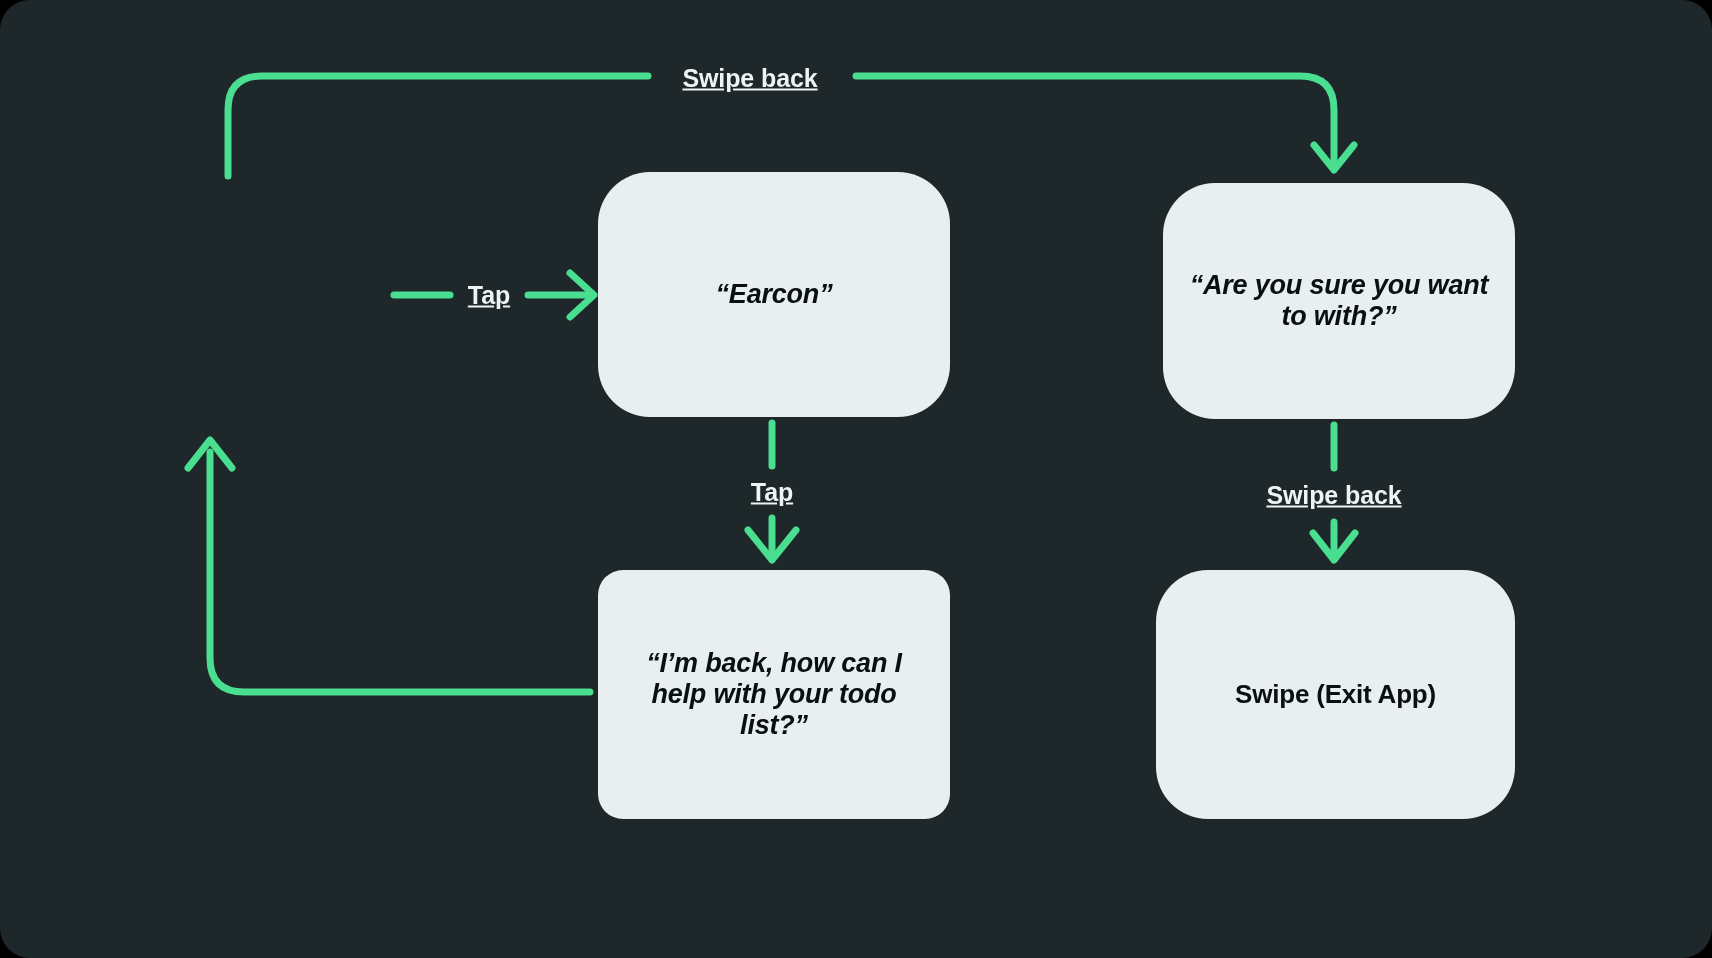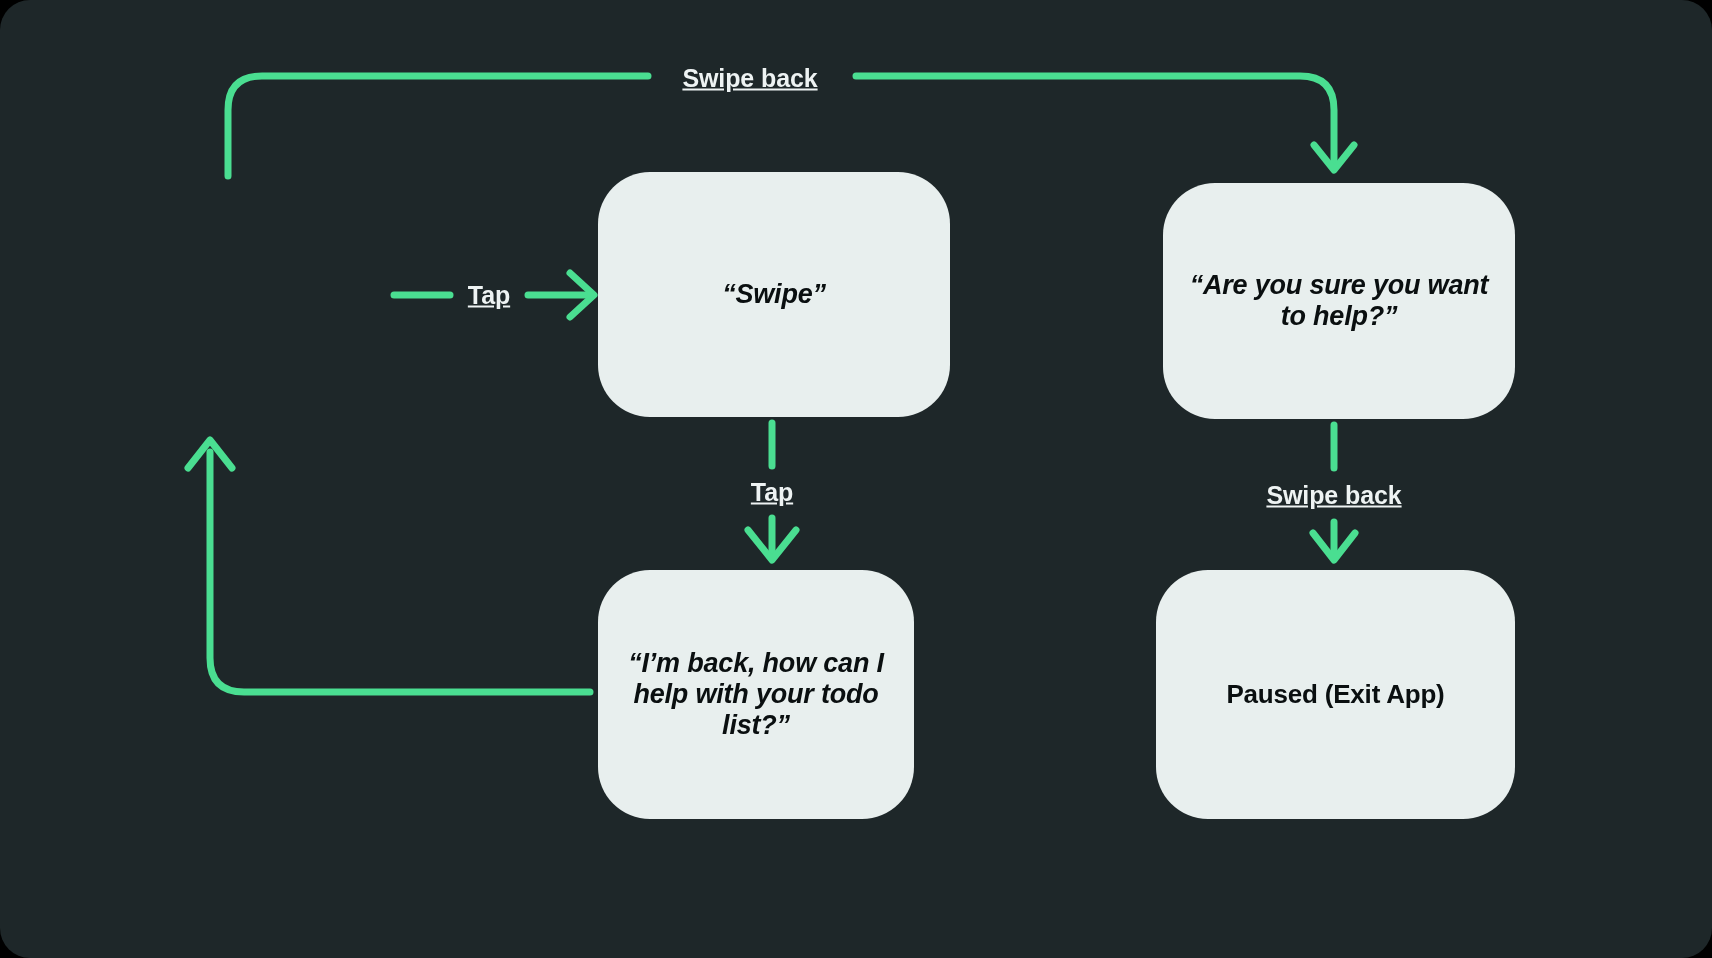--- a/index.html
+++ b/index.html
@@ -62,21 +62,21 @@
     letter-spacing: -0.1px;
     white-space: nowrap;
     transform: translate(-50%, -50%);
     text-align: center;
     text-decoration: underline;
   }
   
   #node-listening { left: 35px;   top: 183px; width: 355px; height: 236px; }
   #node-paused    { left: 598px;  top: 172px; width: 352px; height: 245px; }
   #node-confirm   { left: 1163px; top: 183px; width: 352px; height: 236px; }
-  #node-back      { left: 598px;  top: 570px; width: 316px; height: 249px; }
+  #node-back      { left: 598px;  top: 570px; width: 352px; height: 249px; border-radius: 25px; }
   #node-earcon    { left: 1156px; top: 570px; width: 359px; height: 249px; }
   
   #label-swipe-top    { left: 750px;  top: 78px;  }
   #label-tap-right    { left: 489px;  top: 295px; }
   #label-tap-down     { left: 772px;  top: 492px; }
   #label-swipe-bottom { left: 1334px; top: 495px; }
 </style>
 </head>
 <body>
 
@@ -99,33 +99,33 @@
     <path d="M 590 692 L 244 692 Q 210 692 210 658 L 210 452" fill="none" stroke="#4ade91" stroke-width="7" stroke-linecap="round" stroke-linejoin="round"></path>
     <path d="M 188 468 L 210 440 L 232 468" fill="none" stroke="#4ade91" stroke-width="7" stroke-linecap="round" stroke-linejoin="round"></path>
 
     <path d="M 1334 425 L 1334 468" fill="none" stroke="#4ade91" stroke-width="7" stroke-linecap="round"></path>
     <path d="M 1334 522 L 1334 558" fill="none" stroke="#4ade91" stroke-width="7" stroke-linecap="round"></path>
     <path d="M 1313 533 L 1334 560 L 1355 533" fill="none" stroke="#4ade91" stroke-width="7" stroke-linecap="round" stroke-linejoin="round"></path>
   </svg>
 
 
   <div class="node" id="node-paused">
-    <span class="node-label">“Swipe”</span>
+    <span class="node-label">“Earcon”</span>
   </div>
 
   <div class="node" id="node-confirm">
-    <span class="node-label">“Are you sure you want to help?”</span>
+    <span class="node-label">“Are you sure you want to with?”</span>
   </div>
 
   <div class="node" id="node-back">
     <span class="node-label">“I’m back, how can I help with your todo list?”</span>
   </div>
 
   <div class="node" id="node-earcon">
-    <span class="node-label plain">Paused (Exit App)</span>
+    <span class="node-label plain">Swipe (Exit App)</span>
   </div>
 
   <div class="edge-label" id="label-swipe-top">Swipe back</div>
 
   <div class="edge-label" id="label-tap-right">Tap</div>
 
   <div class="edge-label" id="label-tap-down">Tap</div>
 
   <div class="edge-label" id="label-swipe-bottom">Swipe back</div>
 

